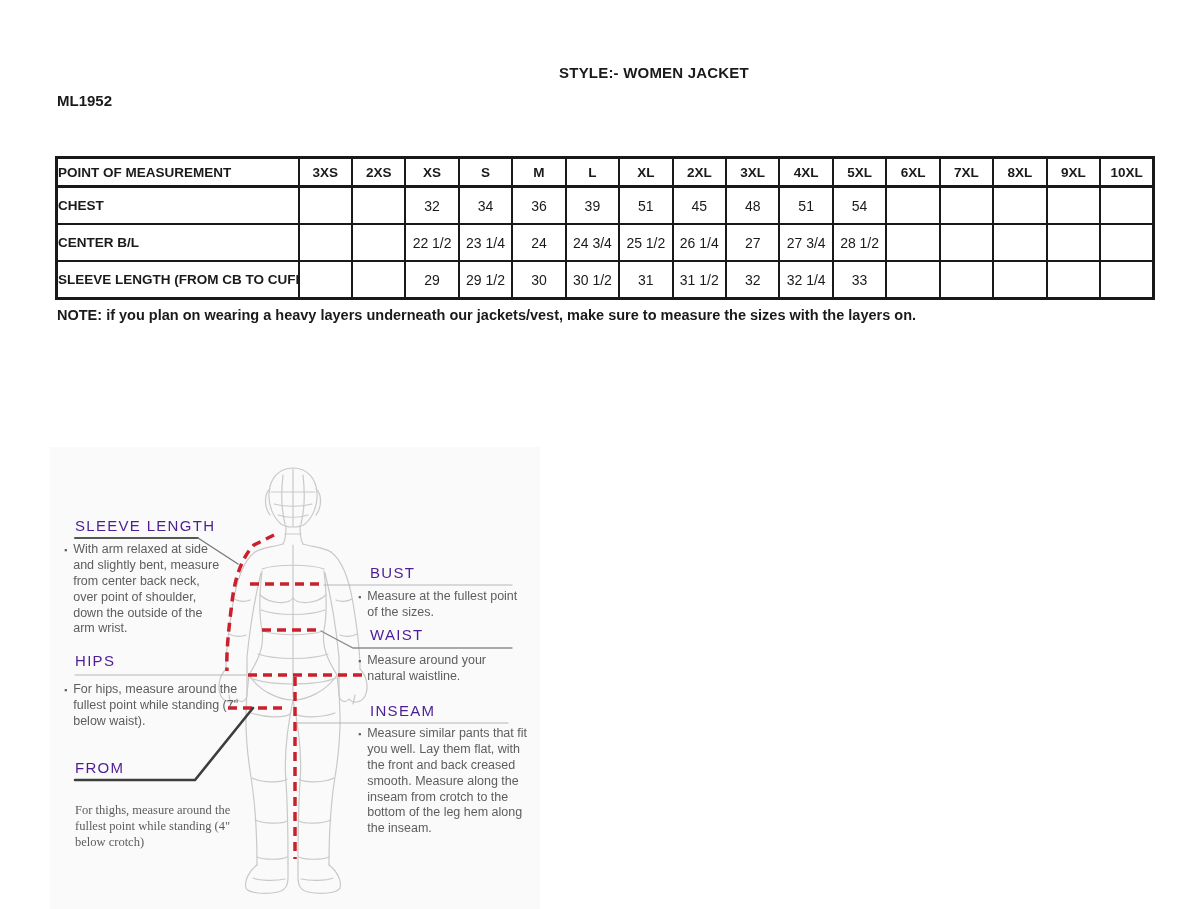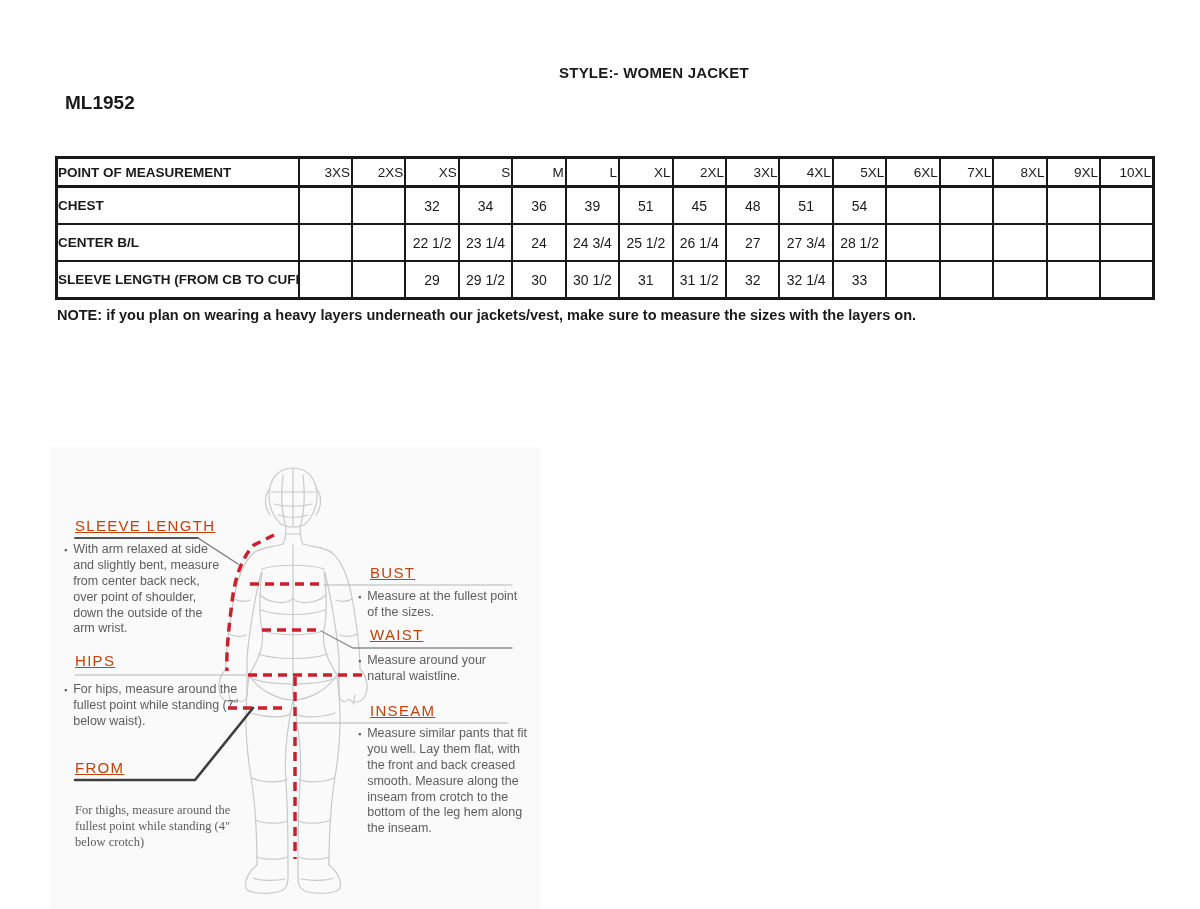--- a/index.html
+++ b/index.html
@@ -2,38 +2,38 @@
 <html><head>
 <meta charset="utf-8">
 <style>
   html,body{margin:0;padding:0;background:#fff;}
   #page{position:relative;width:1200px;height:909px;background:#ffffff;overflow:hidden;
         font-family:"Liberation Sans",sans-serif;color:#1a1a1a;}
 
   
   .doc-title{position:absolute;top:64px;left:0;right:0;text-align:center;padding-left:108px;
              font-size:15px;font-weight:700;letter-spacing:.2px;}
-  .style-code{position:absolute;top:92px;left:57px;font-size:19px;font-weight:700;margin-left:8px;}
+  .style-code{position:absolute;top:92px;left:57px;font-size:15px;font-weight:700;}
   .note-line{position:absolute;top:307px;left:57px;font-size:14.5px;font-weight:700;}
 
   
   table.size-chart{position:absolute;left:55px;top:156px;width:1100px;border-collapse:collapse;
                    table-layout:fixed;border:3px solid #191919;}
   table.size-chart col.c0{width:242px;}
   table.size-chart th,table.size-chart td{border:2px solid #191919;text-align:center;
                    overflow:hidden;white-space:nowrap;}
-  table.size-chart th{height:24px;font-size:13.5px;font-weight:400;border-bottom-width:3px;text-align:right;}
+  table.size-chart th{height:24px;font-size:13.5px;font-weight:700;border-bottom-width:3px;}
   table.size-chart th.lbl,table.size-chart td.lbl{text-align:left;padding-left:0;
                    font-weight:700;font-size:13.5px;}
   table.size-chart td{height:33px;font-size:14px;font-weight:400;text-align:center;}
 
   
   #guide{position:absolute;left:50px;top:447px;width:490px;height:462px;background:#fafafa;}
   #guide svg{position:absolute;left:0;top:0;}
-  .g-head{position:absolute;font-size:15px;letter-spacing:1.3px;color:#c2410c;white-space:nowrap;text-decoration:underline;}
+  .g-head{position:absolute;font-size:15px;letter-spacing:1.3px;color:#4c1d95;white-space:nowrap;}
   .g-text{position:absolute;display:flex;gap:6px;font-size:12.5px;line-height:1.27;color:#5d5d5d;}
   .g-text .blt{font-size:9px;line-height:16px;color:#5d5d5d;flex:0 0 auto;}
   .g-text .txt{display:block;}
 </style>
 </head>
 <body>
 
 <div id="page">
 
   <div class="doc-title">STYLE:- WOMEN JACKET</div>

